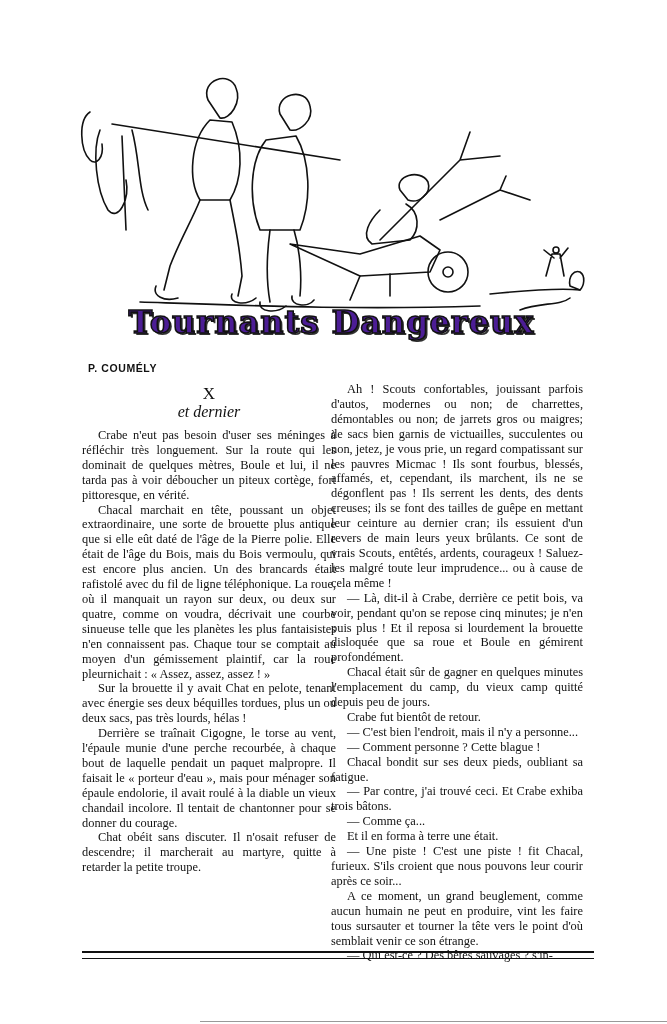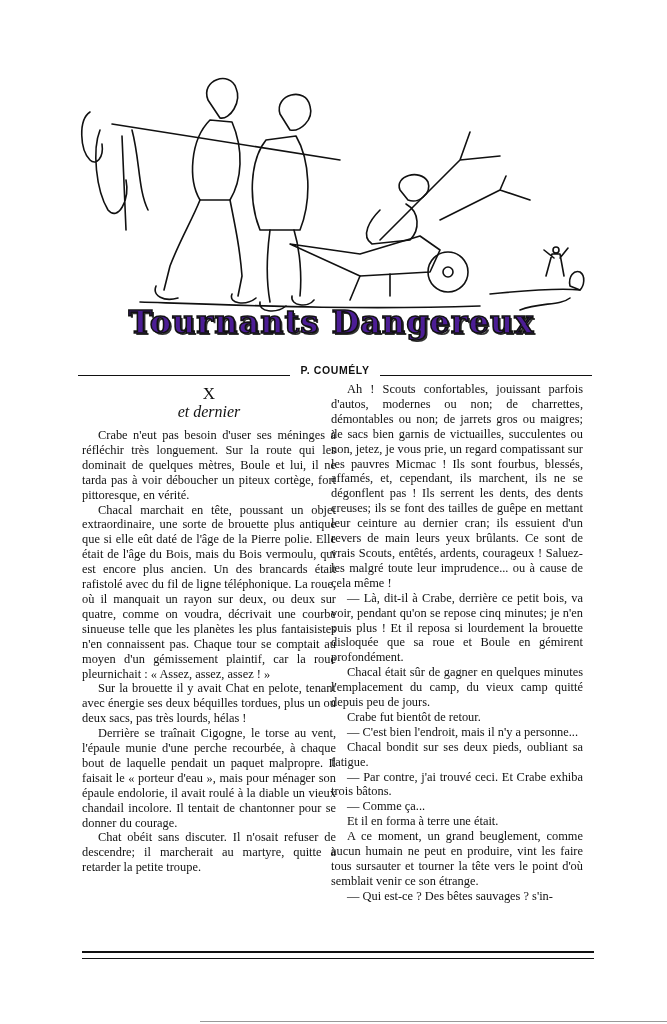--- a/index.html
+++ b/index.html
@@ -1,20 +1,20 @@
 <!DOCTYPE html>
 <html><head>
 <meta charset="utf-8">
 <style>
   html,body{margin:0;padding:0;background:#ffffff;}
   body{width:667px;height:1024px;position:relative;overflow:hidden;font-family:"Liberation Serif","DejaVu Serif",serif;color:#111;}
   .illustration{position:absolute;left:60px;top:40px;width:560px;height:280px;}
   .title{position:absolute;left:0;width:663px;top:303px;text-align:center;font-family:"DejaVu Serif","Liberation Serif",serif;font-weight:bold;font-size:32px;letter-spacing:1px;color:#4c1d95;
     -webkit-text-stroke:1.6px #111;text-shadow:2px 2px 0 #333;}
-  .byline-row{position:absolute;left:78px;width:514px;top:360px;height:16px;display:flex;align-items:flex-end;}
+  .byline-row{position:absolute;left:78px;width:514px;top:360px;height:16px;display:flex;align-items:flex-start;flex-direction:column;}
   .byline-row .rule{flex:1;height:0;border-top:1.5px solid #111;}
   .byline{font-family:"Liberation Sans","DejaVu Sans",sans-serif;font-weight:bold;font-size:10.5px;letter-spacing:0.6px;padding:0 10px;}
   .col{position:absolute;top:382px;font-size:12.4px;line-height:14.9px;text-align:justify;}
   .col.left{left:82px;width:254px;}
   .col.right{left:331px;width:252px;}
   .chapter-num{text-align:center;font-size:17px;line-height:20px;margin-top:2px;}
   .chapter-sub{text-align:center;font-style:italic;font-size:16px;line-height:15px;margin-bottom:9px;}
   .col p{margin:0;text-indent:16px;}
   .bottom-rule{position:absolute;left:82px;width:512px;top:951px;height:5px;border-top:2.5px solid #111;border-bottom:1.2px solid #111;}
   .footer-rule{position:absolute;left:200px;width:467px;top:1021px;height:0;border-top:1px solid #999;}
@@ -73,22 +73,24 @@
   <p>Derrière se traînait Cigogne, le torse au vent, l'épaule munie d'une perche recourbée, à chaque bout de laquelle pendait un paquet malpropre. Il faisait le « porteur d'eau », mais pour ménager son épaule endolorie, il avait roulé à la diable un vieux chandail incolore. Il tentait de chantonner pour se donner du courage.</p>
   <p>Chat obéit sans discuter. Il n'osait refuser de descendre; il marcherait au martyre, quitte à retarder la petite troupe.</p>
 </div>
 
 <div class="col right">
   <p>Ah ! Scouts confortables, jouissant parfois d'autos, modernes ou non; de charrettes, démontables ou non; de jarrets gros ou maigres; de sacs bien garnis de victuailles, succulentes ou non, jetez, je vous prie, un regard compatissant sur les pauvres Micmac ! Ils sont fourbus, blessés, affamés, et, cependant, ils marchent, ils ne se dégonflent pas ! Ils serrent les dents, des dents creuses; ils se font des tailles de guêpe en mettant leur ceinture au dernier cran; ils essuient d'un revers de main leurs yeux brûlants. Ce sont de vrais Scouts, entêtés, ardents, courageux ! Saluez-les malgré toute leur imprudence... ou à cause de cela même !</p>
   <p>— Là, dit-il à Crabe, derrière ce petit bois, va voir, pendant qu'on se repose cinq minutes; je n'en puis plus ! Et il reposa si lourdement la brouette disloquée que sa roue et Boule en gémirent profondément.</p>
   <p>Chacal était sûr de gagner en quelques minutes l'emplacement du camp, du vieux camp quitté depuis peu de jours.</p>
   <p>Crabe fut bientôt de retour.</p>
   <p>— C'est bien l'endroit, mais il n'y a personne...</p>
+  <p>— Comment personne ? Cette blague !</p>
   <p>Chacal bondit sur ses deux pieds, oubliant sa fatigue.</p>
   <p>— Par contre, j'ai trouvé ceci. Et Crabe exhiba trois bâtons.</p>
   <p>— Comme ça...</p>
   <p>Et il en forma à terre une était.</p>
+  <p>— Une piste ! C'est une piste ! fit Chacal, furieux. S'ils croient que nous pouvons leur courir après ce soir...</p>
   <p>A ce moment, un grand beuglement, comme aucun humain ne peut en produire, vint les faire tous sursauter et tourner la tête vers le point d'où semblait venir ce son étrange.</p>
   <p>— Qui est-ce ? Des bêtes sauvages ? s'in-</p>
 </div>
 
 <div class="bottom-rule"></div>
 <div class="footer-rule"></div>
 
 </body></html>

